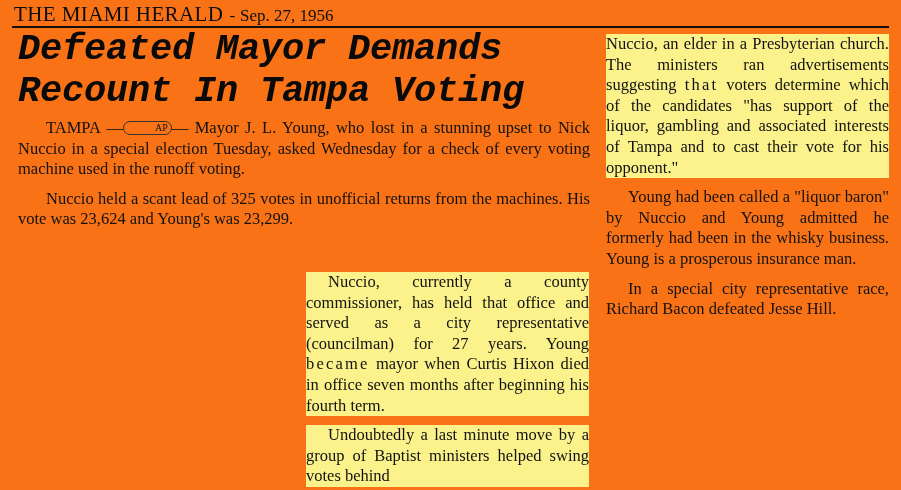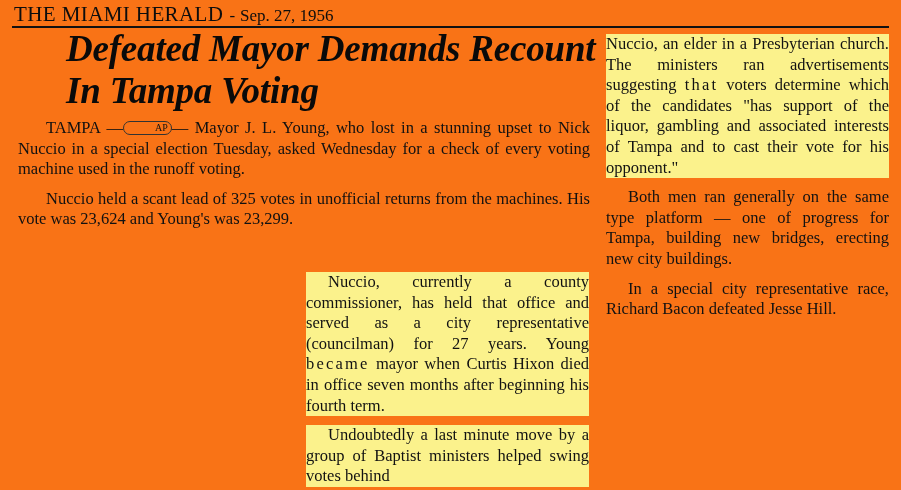--- a/index.html
+++ b/index.html
@@ -52,28 +52,27 @@
     height: 2px;
     background: #111111;
   }
 
   
   .headline {
     position: absolute;
     left: 18px;
     top: 28px;
     width: 570px;
-    font-family: Liberation Serif, serif;
+    font-family: Liberation Mono, monospace;
     font-style: italic;
     font-weight: bold;
     font-size: 37px;
     line-height: 42px;
     letter-spacing: -0.2px;
     color: #0a0a0a;
-    margin-left: 48px;
   }
 
   
   .col {
     position: absolute;
     font-size: 16.5px;
     line-height: 20.6px;
     text-align: justify;
     color: #121212;
   }
@@ -142,17 +141,17 @@
   <div class="col" id="col-a">
   </div>
 
   <div class="col" id="col-b">
     <p class="hl"><span>Nuccio, currently a county commissioner, has held that office and served as a city representative (councilman) for 27 years. Young </span><span class="wide">became</span><span> mayor when Curtis Hixon died in office seven months after beginning his fourth term.</span></p>
     <p class="hl">Undoubtedly a last minute move by a group of Baptist ministers helped swing votes behind</p>
   </div>
 
   <div class="col" id="col-c">
     <p class="hl noindent"><span>Nuccio, an elder in a Presbyterian church. The ministers ran advertisements suggesting </span><span class="wide">that</span><span> voters determine which of the candidates "has support of the liquor, gambling and associated interests of Tampa and to cast their vote for his opponent."</span></p>
-    <p>Both men ran generally on the same type platform — one of progress for Tampa, building new bridges, erecting new city buildings.</p>
+    <p>Young had been called a "liquor baron" by Nuccio and Young admitted he formerly had been in the whisky business. Young is a prosperous insurance man.</p>
     <p>In a special city representative race, Richard Bacon defeated Jesse Hill.</p>
   </div>
 
 </div>
 
 </body></html>

